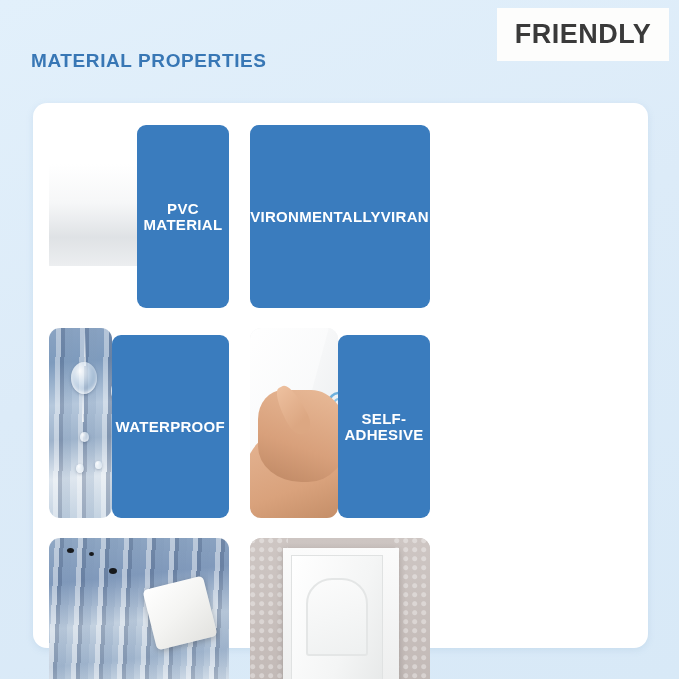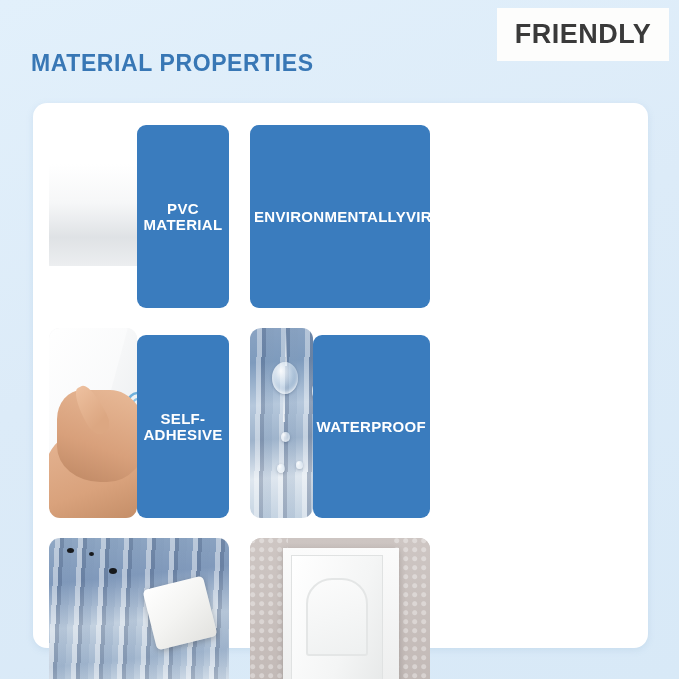--- a/index.html
+++ b/index.html
@@ -34,21 +34,21 @@
     letter-spacing: 0.5px;
     color: #3a3a3a;
     font-family: "Liberation Sans", sans-serif;
   }
 
   
   .page-title {
     position: absolute;
     top: 50px;
     left: 31px;
-    font-size: 23px;
+    font-size: 19px;
     font-weight: bold;
     letter-spacing: 0.6px;
     color: #3877b5;
     text-align: center;
   }
 
   
   .panel {
     position: absolute;
     left: 33px;
@@ -94,21 +94,21 @@
     font-size: 15px;
     font-weight: bold;
     letter-spacing: 0.3px;
     line-height: 1.05;
     display: flex;
     align-items: center;
     justify-content: center;
     text-align: center;
     padding: 6px 4px;
   }
-  .card-label.two-line { min-height: 48px; font-size: 15px; justify-content: space-between; }
+  .card-label.two-line { min-height: 48px; font-size: 15px; }
 
   
 
   
   .pvc-bg { background: #ffffff; }
   .roll-body {
     position: absolute;
     left: -4px; top: 46px;
     width: 152px; height: 102px;
     background: linear-gradient(180deg,#ffffff 0%,#f6f7f8 38%,#dfe2e5 72%,#eceef0 100%);
@@ -371,63 +371,63 @@
       </div>
     </div>
     <div class="card-label two-line">
       <span>ENVIRONMENTALLY</span>
         <br>
       <span>VIRANDA</span>
     </div>
   </div>
 
   <div class="card">
+    <div class="card-media wp-bg">
+      <div class="trail" style="left:35px;top:4px;height:34px;"></div>
+      <div class="drop" style="left:22px;top:34px;width:26px;height:32px;"></div>
+      <div class="trail" style="left:33px;top:64px;height:30px;"></div>
+
+      <div class="trail" style="left:72px;top:16px;height:38px;"></div>
+      <div class="drop" style="left:62px;top:50px;width:22px;height:26px;"></div>
+
+      <div class="trail" style="left:110px;top:8px;height:24px;"></div>
+      <div class="drop" style="left:101px;top:28px;width:19px;height:22px;"></div>
+
+      <div class="trail" style="left:126px;top:70px;height:48px;"></div>
+      <div class="drop" style="left:118px;top:116px;width:21px;height:25px;"></div>
+
+      <div class="drop" style="left:76px;top:126px;width:18px;height:22px;"></div>
+      <div class="drop" style="left:27px;top:136px;width:8px;height:9px;"></div>
+      <div class="drop" style="left:46px;top:133px;width:7px;height:8px;"></div>
+      <div class="drop" style="left:31px;top:104px;width:9px;height:10px;"></div>
+    </div>
+    <div class="card-label">WATERPROOF</div>
+  </div>
+
+  <div class="card">
     <div class="card-media sa-bg">
       <div class="sa-marble"></div>
       <div class="sa-sheet"></div>
       <div class="sa-fold"></div>
       <div class="clip-icon">
         <svg width="26" height="54" viewBox="0 0 26 54" aria-hidden="true">
           <rect x="3" y="3" width="20" height="48" rx="10" fill="none" stroke="#6fb0dc" stroke-width="2.6"></rect>
           <rect x="8" y="9" width="10" height="34" rx="5" fill="none" stroke="#8cc3e6" stroke-width="2.2"></rect>
         </svg>
       </div>
       <div class="hand-l"></div>
       <div class="finger" style="left:24px;bottom:56px;width:22px;height:58px;transform:rotate(12deg);"></div>
       <div class="finger" style="left:48px;bottom:40px;width:23px;height:62px;transform:rotate(20deg);"></div>
       <div class="hand-r"></div>
       <div class="finger" style="right:34px;top:56px;width:22px;height:52px;transform:rotate(-28deg);"></div>
     </div>
     <div class="card-label">SELF-ADHESIVE</div>
   </div>
 
   <div class="card">
-    <div class="card-media wp-bg">
-      <div class="trail" style="left:35px;top:4px;height:34px;"></div>
-      <div class="drop" style="left:22px;top:34px;width:26px;height:32px;"></div>
-      <div class="trail" style="left:33px;top:64px;height:30px;"></div>
-
-      <div class="trail" style="left:72px;top:16px;height:38px;"></div>
-      <div class="drop" style="left:62px;top:50px;width:22px;height:26px;"></div>
-
-      <div class="trail" style="left:110px;top:8px;height:24px;"></div>
-      <div class="drop" style="left:101px;top:28px;width:19px;height:22px;"></div>
-
-      <div class="trail" style="left:126px;top:70px;height:48px;"></div>
-      <div class="drop" style="left:118px;top:116px;width:21px;height:25px;"></div>
-
-      <div class="drop" style="left:76px;top:126px;width:18px;height:22px;"></div>
-      <div class="drop" style="left:27px;top:136px;width:8px;height:9px;"></div>
-      <div class="drop" style="left:46px;top:133px;width:7px;height:8px;"></div>
-      <div class="drop" style="left:31px;top:104px;width:9px;height:10px;"></div>
-    </div>
-    <div class="card-label">WATERPROOF</div>
-  </div>
-
-  <div class="card">
     <div class="card-media ec-bg">
       <div class="stain" style="left:18px;top:10px;width:7px;height:5px;"></div>
       <div class="stain" style="left:40px;top:14px;width:5px;height:4px;"></div>
       <div class="stain" style="left:60px;top:30px;width:8px;height:6px;"></div>
 
       <div class="cloth"></div>
 
     </div>
 
   </div>

